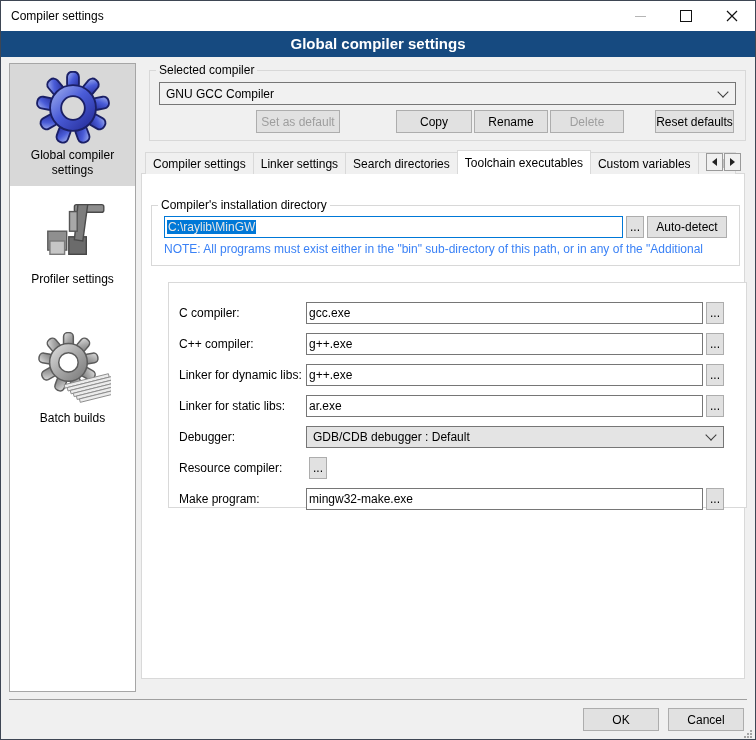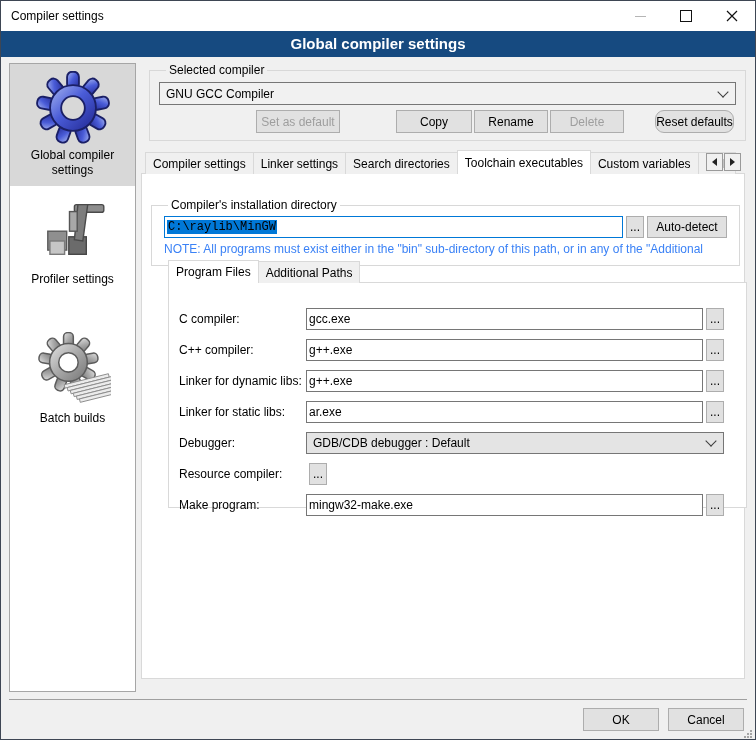--- a/index.html
+++ b/index.html
@@ -19,21 +19,21 @@
   .sidebar{position:absolute;left:8px;top:62px;width:127px;height:629px;background:#fff;
            border:1px solid #a6a6a6;box-sizing:border-box;}
   .side-item{text-align:center;padding:7px 2px 8px;}
   .side-item.selected{background:#d8d8d8;}
   .side-item + .side-item{margin-top:6px;}
   .side-item:nth-child(3){margin-top:30px;}
   .side-label{line-height:15px;}
   
   .main{position:absolute;left:140px;top:62px;width:608px;height:629px;}
   fieldset.group{border:1px solid #d8d8d8;margin:0;padding:0;background:transparent;}
-  fieldset.group legend{padding:0 3px;margin-left:16px;}
+  fieldset.group legend{padding:0 3px;margin-left:6px;}
   .g1{position:absolute;left:8px;top:0;width:597px;height:78px;box-sizing:border-box;}
   .combo{background:#f1f1f1;border:1px solid #767676;display:flex;align-items:center;
          padding:0 8px 0 6px;box-sizing:border-box;gap:24px;}
   .combo .val{flex:1;white-space:nowrap;overflow:hidden;}
   .chev{width:7px;height:7px;border-left:1px solid #3c3c3c;border-bottom:1px solid #3c3c3c;
         transform:rotate(-45deg);margin-top:-4px;flex:none;}
   .combo-big{margin:5px 9px 0 9px;height:23px;}
   .btnrow{display:flex;margin-top:5px;padding:0 9px;}
   .btn{height:23px;background:#e1e1e1;border:1px solid #adadad;
        font:12px "Liberation Sans",sans-serif;padding:0 10px;color:#000;box-sizing:border-box;}
@@ -54,33 +54,33 @@
   .tri.right{border-left:5px solid #222;margin-right:-4px;}
   
   .tabpage{position:absolute;left:0;top:110px;right:4px;height:506px;background:#fff;
            border:1px solid #d9d9d9;box-sizing:border-box;z-index:1;}
   .g2{position:absolute;left:9px;top:24px;width:589px;height:68px;box-sizing:border-box;
       border-color:#dcdcdc;}
   .dirrow{display:flex;align-items:center;margin:4px 12px 0 12px;gap:3px;}
   .textbox{height:22px;background:#fff;border:1px solid #767676;display:flex;align-items:center;
            padding:0 2px;overflow:hidden;white-space:nowrap;box-sizing:border-box;}
   .textbox.focused{border-color:#0078d7;}
-  .sel-text{background:#0078d7;color:#000000;padding:0 1px;font-family:Liberation Mono, monospace;}
+  .sel-text{background:#0078d7;color:#e5e5e5;padding:0 1px;}
   .dir-input{flex:1;}
   .btn.dots{width:18px;padding:0;text-align:center;flex:none;}
   .btn.autodetect{width:80px;padding:0;flex:none;height:22px;}
   .dirrow .dots{height:22px;}
   .note{color:#3b82f6;margin:4px 12px 0 12px;white-space:nowrap;overflow:hidden;}
   
   .inner-tabstrip{position:absolute;left:26px;top:86px;display:flex;align-items:flex-end;
                   height:23px;z-index:4;}
   .inner-tabstrip .tab{background:#f0f0f0;}
   .inner-tabstrip .tab.active{background:#fff;height:23px;line-height:23px;}
   .inner-panel{position:absolute;left:26px;top:108px;width:579px;height:226px;background:#fff;
-               border:1px solid #d9d9d9;box-sizing:border-box;padding:25px 10px;z-index:2;}
+               border:1px solid #d9d9d9;box-sizing:border-box;padding:19px 10px;z-index:2;}
   .frow{display:flex;align-items:center;height:22px;margin-bottom:9px;}
   .flabel{width:127px;flex:none;}
   .ftext{width:397px;flex:none;}
   .frow .dots{height:22px;margin-left:3px;}
   .fcombo{width:418px;height:22px;flex:none;background:#e4e4e4;}
   
   .sep{position:absolute;left:8px;right:8px;top:698px;border-top:1px solid #9f9f9f;}
   .footer{position:absolute;right:11px;top:707px;display:flex;gap:9px;}
   .footer .btn{width:76px;}
   .grip{position:absolute;right:2px;bottom:2px;width:9px;height:9px;}
@@ -191,21 +191,21 @@
       <legend>Selected compiler</legend>
       <div class="combo combo-big">
         <span class="val">GNU GCC Compiler</span>
         <span class="chev"></span>
       </div>
       <div class="btnrow">
           <button class="btn disabled" style="margin-left: 97px; width: 84px; padding: 0px;">Set as default</button>
           <button class="btn" style="margin-left: 56px; width: 76px; padding: 0px;">Copy</button>
           <button class="btn" style="margin-left: 2px; width: 74px; padding: 0px;">Rename</button>
           <button class="btn disabled" style="margin-left: 2px; width: 74px; padding: 0px;">Delete</button>
-          <button class="btn" style="margin-left: 31px; width: 79px; padding: 0px; border-radius: 9px;">Reset defaults</button>
+          <button class="btn" style="margin-left: 31px; width: 79px; padding: 0px;">Reset defaults</button>
         </div>
     </fieldset>
 
     <div class="tabstrip">
       <div class="tabs">
           <div class="tab">Compiler settings</div>
           <div class="tab">Linker settings</div>
           <div class="tab">Search directories</div>
           <div class="tab active">Toolchain executables</div>
           <div class="tab">Custom variables</div>
@@ -228,24 +228,20 @@
         <div class="dirrow">
           <div class="textbox focused dir-input">
             <span class="sel-text">C:\raylib\MinGW</span>
           </div>
           <button class="btn dots">...</button>
           <button class="btn autodetect">Auto-detect</button>
         </div>
         <div class="note">NOTE: All programs must exist either in the "bin" sub-directory of this path, or in any of the "Additional</div>
       </fieldset>
 
-      <div class="inner-tabstrip">
-          <div class="tab active">Program Files</div>
-          <div class="tab">Additional Paths</div>
-        </div>
 
       <div class="inner-panel">
         <div>
             <div class="frow">
               <span class="flabel">C compiler:</span>
               <div class="textbox ftext">
                 <span class="tval">gcc.exe</span>
               </div>
               <button class="btn dots">...</button>
             </div>

